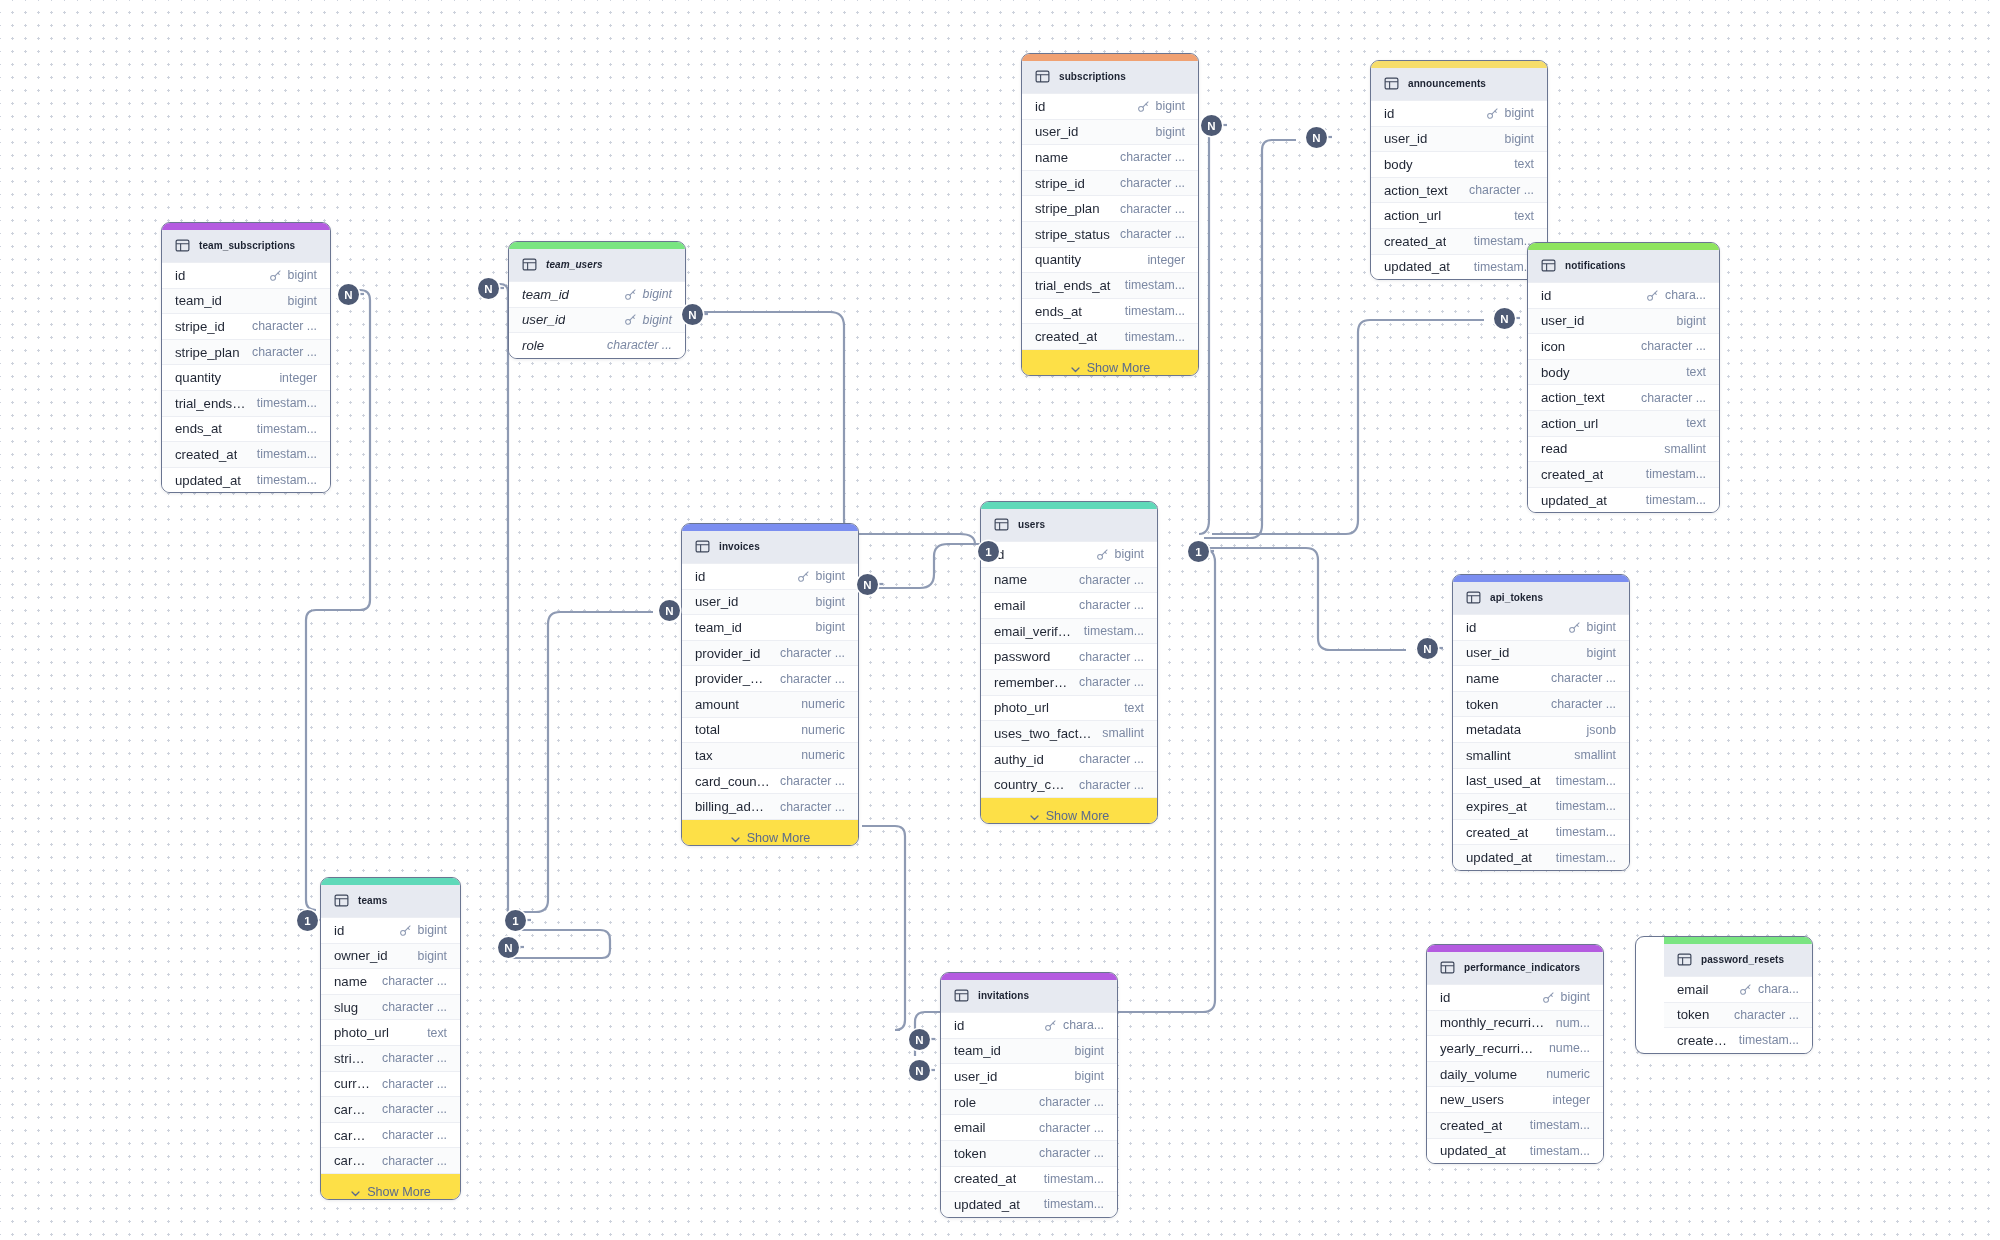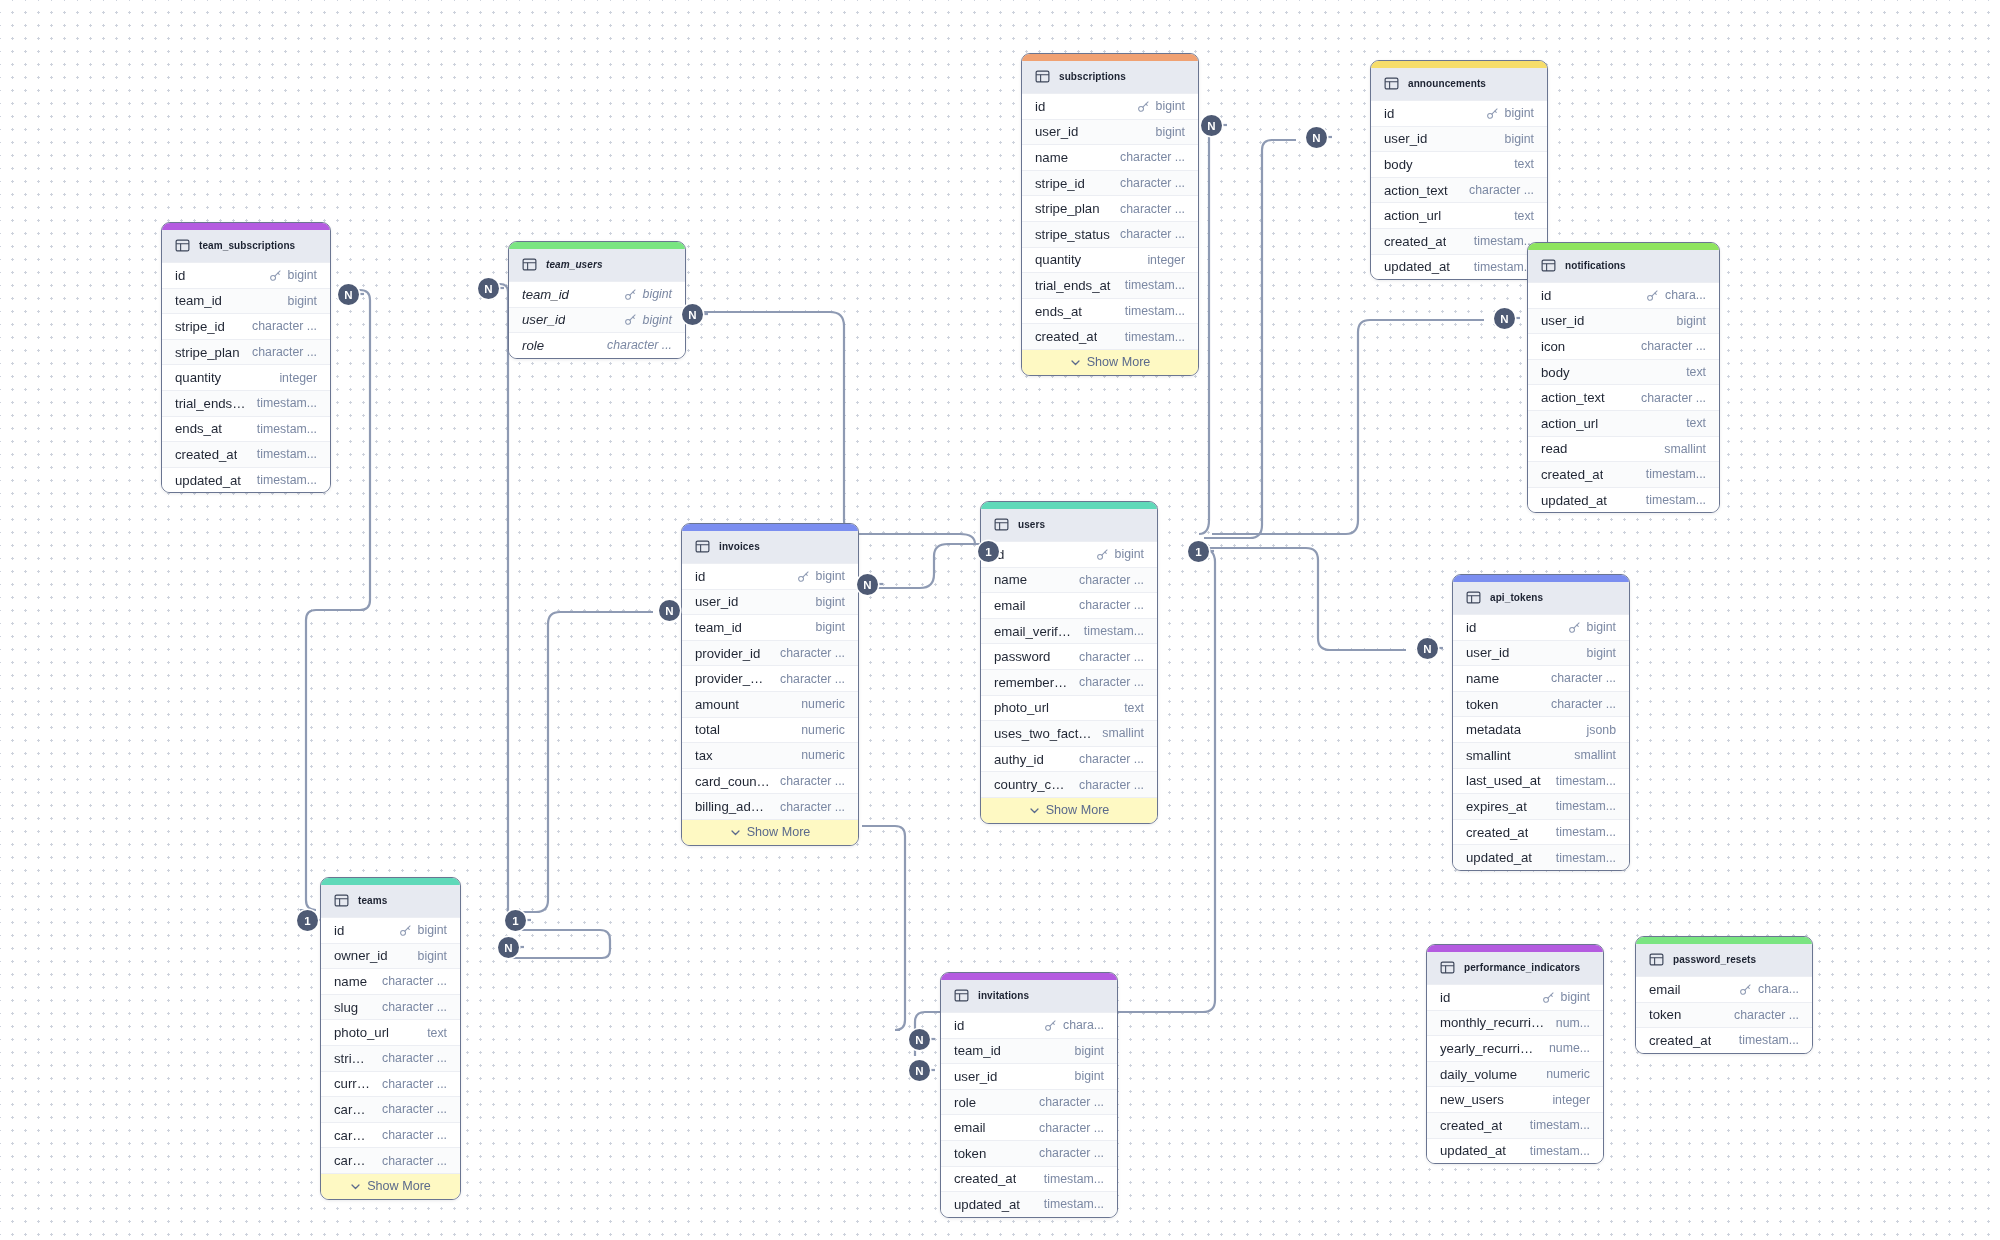--- a/index.html
+++ b/index.html
@@ -55,23 +55,23 @@
   .col-name {
     font-size: 13.2px; color: #1f2533;
     white-space: nowrap; overflow: hidden; text-overflow: ellipsis;
   }
   .col-right { display: flex; align-items: center; gap: 6px; flex: 0 0 auto; }
   .key-icon { width: 13px; height: 13px; display: block; }
   .col-type {
     font-size: 12.3px; color: #7b88a3; white-space: nowrap;
   }
   .show-more {
-    display: flex; align-items: center; justify-content: center; gap: 6px;
+    display: flex; align-items: flex-end; justify-content: center; gap: 6px;
     height: 25.6px; border-top: 1px solid #eceef3;
-    background: #fef9c3;
+    background: #fde047;
     font-size: 12.6px; color: #5b6a8c; cursor: pointer;
   }
   .chev { width: 11px; height: 11px; display: block; }
 
   .badge {
     position: absolute;
     width: 21px; height: 21px; border-radius: 50%;
     background: #4e5a74; color: #ffffff;
     font-size: 11.5px; font-weight: bold;
     display: flex; align-items: center; justify-content: center;
@@ -871,21 +871,21 @@
             <span class="col-type">timestam...</span>
           </span>
         </div>
         <div class="row">
           <span class="col-name">updated_at</span>
           <span class="col-right">
             <span class="col-type">timestam...</span>
           </span>
         </div>
       </div>
-      <div class="card" style="left: 1635px; top: 936px; width: 178px;">
+      <div class="card" style="left: 1635px; top: 936px; width: 178px; padding-left: 28px;">
         <div class="accent" style="background: rgb(122, 229, 130);"></div>
         <div class="card-head">
           <svg class="tbl-icon" viewBox="0 0 16 16">
             <rect x="1.2" y="2.2" width="13.6" height="11.6" rx="1.6" fill="none" stroke="#3c4559" stroke-width="1.25"></rect>
             <line x1="1.2" y1="6.1" x2="14.8" y2="6.1" stroke="#3c4559" stroke-width="1.15"></line>
             <line x1="6.0" y1="6.1" x2="6.0" y2="13.8" stroke="#3c4559" stroke-width="1.15"></line>
           </svg>
           <span class="card-title">password_resets</span>
         </div>
         <div class="row">

